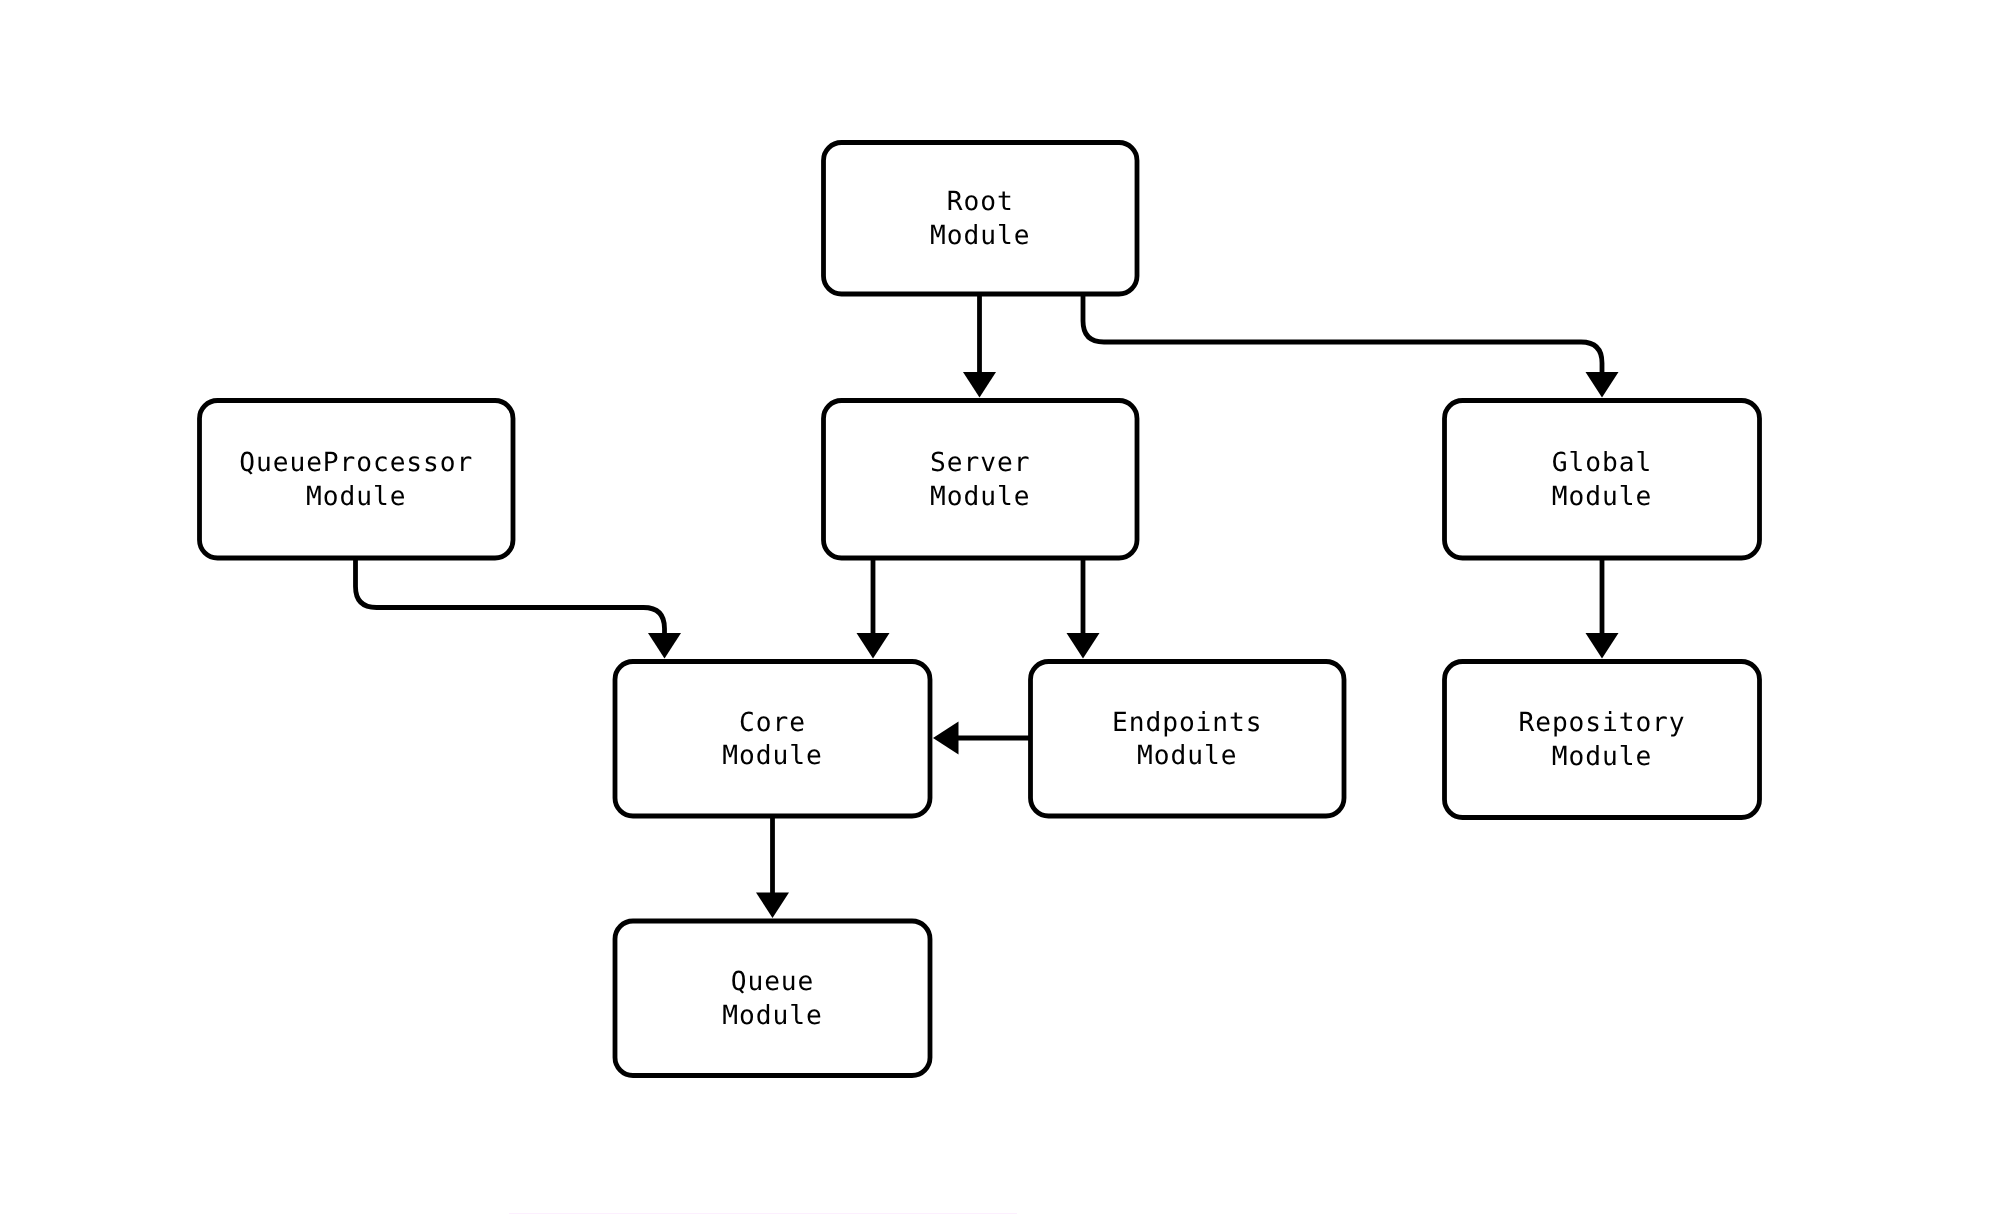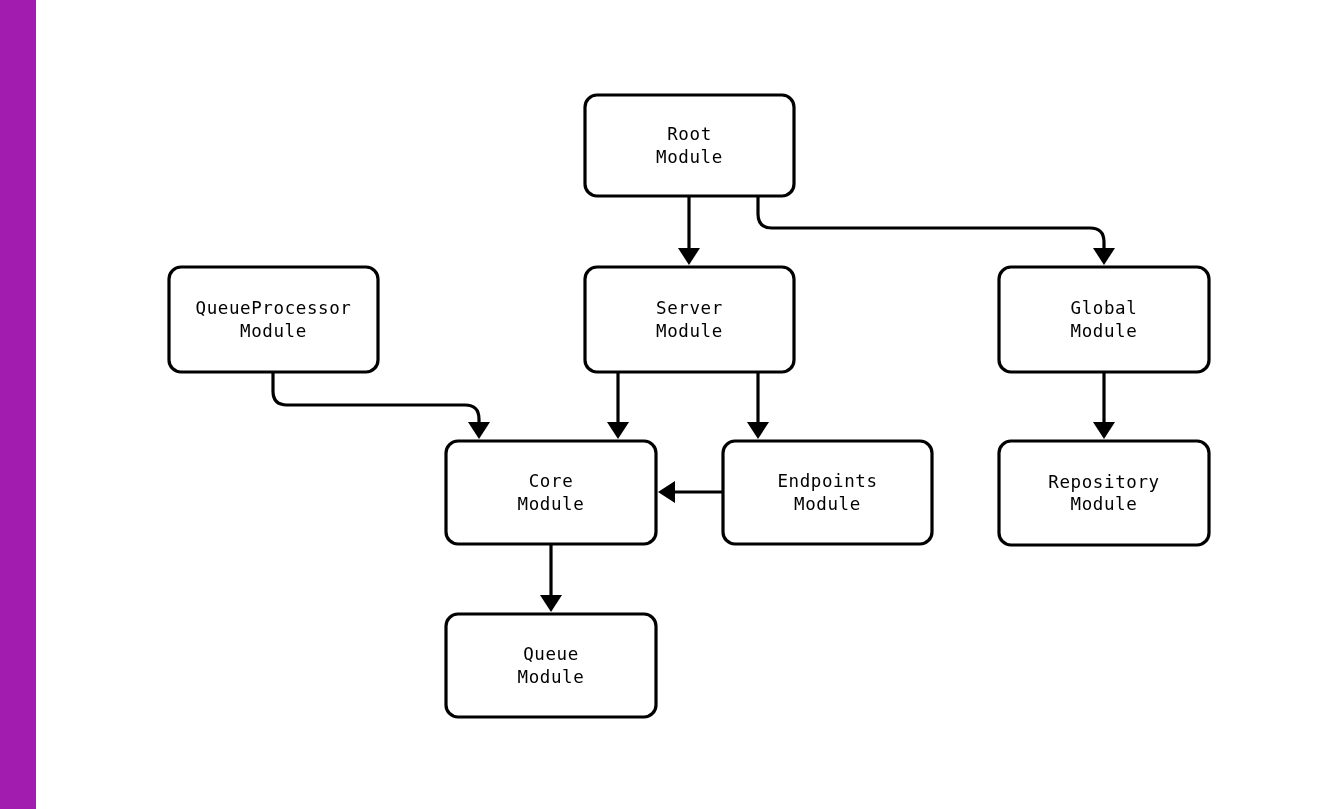--- a/index.html
+++ b/index.html
@@ -11,22 +11,21 @@
   body {
     width: 1337px;
     height: 809px;
     overflow: hidden;
     font-family: "DejaVu Sans Mono", "Liberation Mono", monospace;
   }
   #diagram-root {
     position: relative;
     width: 1111px;
     height: 809px;
-    background: #a21caf;
-    padding-left: 36px;
+    background: #f0abfc;
   }
   svg.diagram-canvas {
     display: block;
     width: 1337px;
     height: 809px;
     background: #ffffff;
   }
   .node-box {
     fill: #ffffff;
     stroke: #000000;

